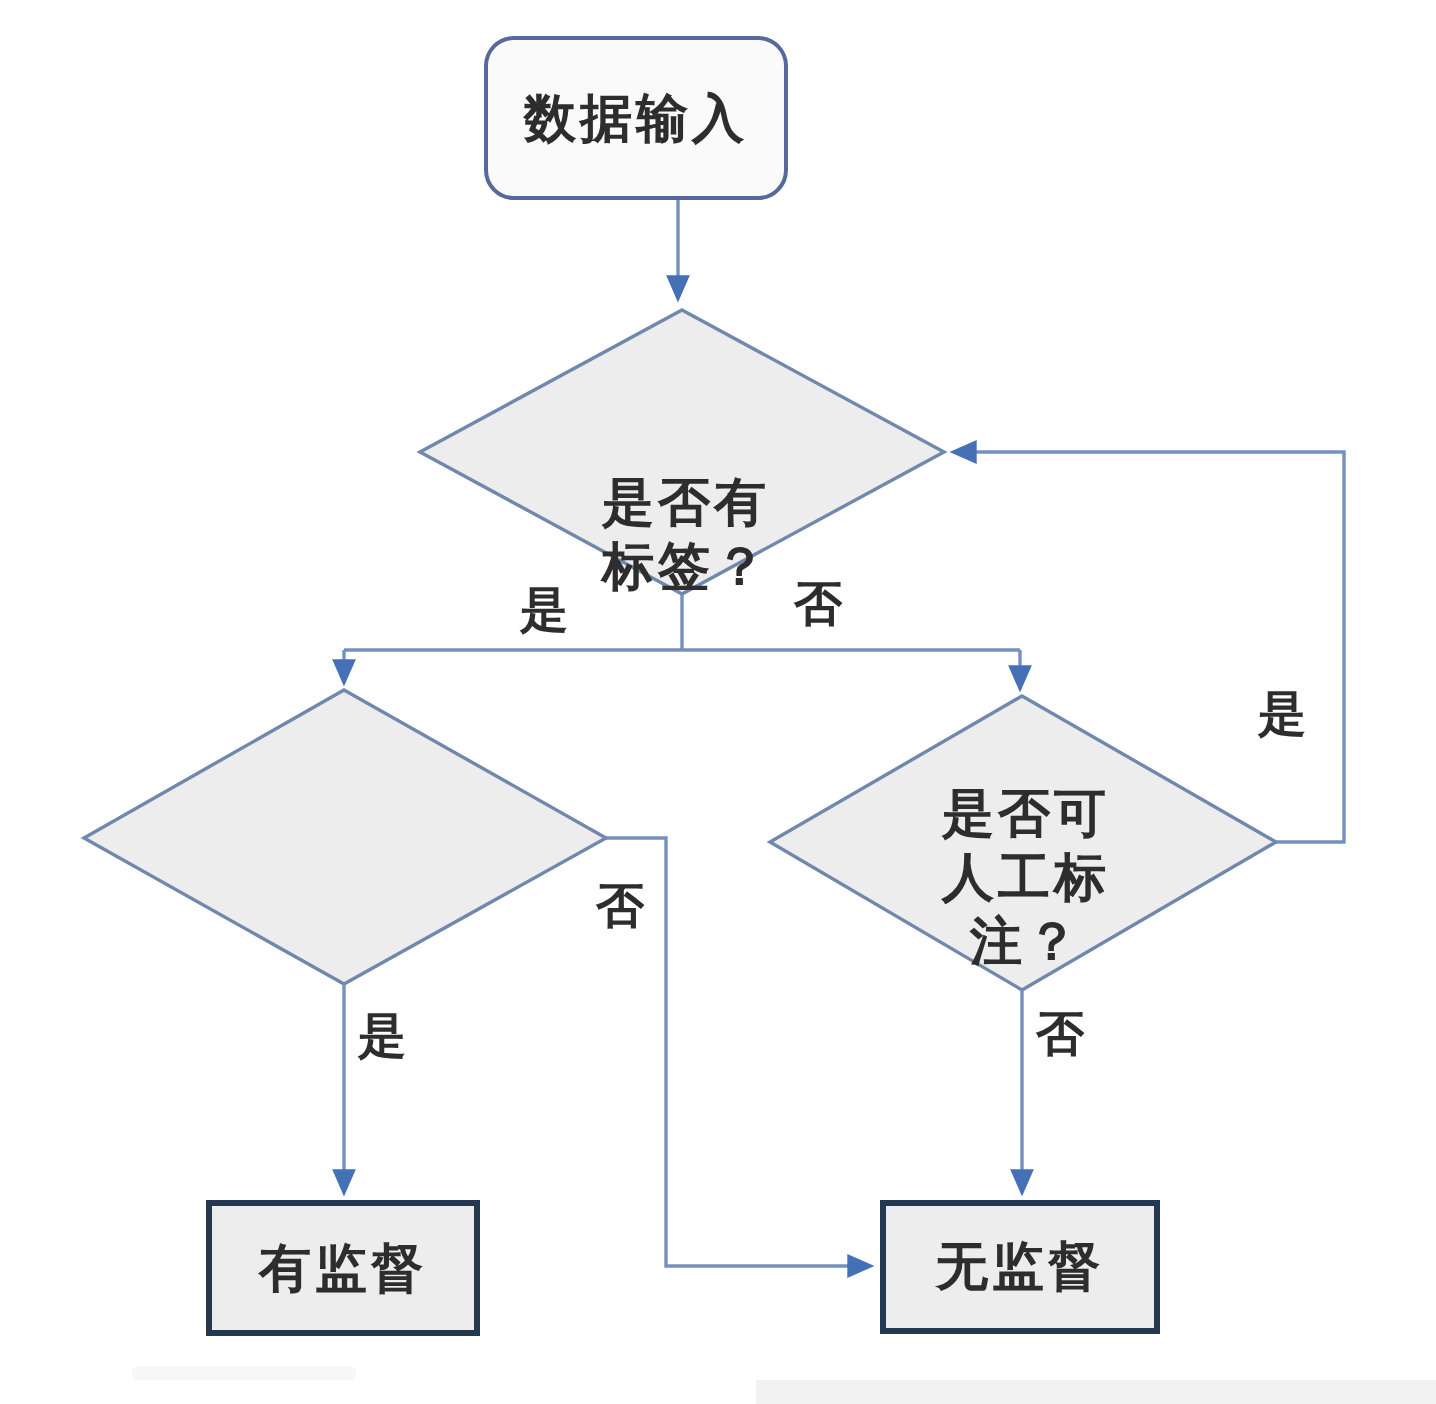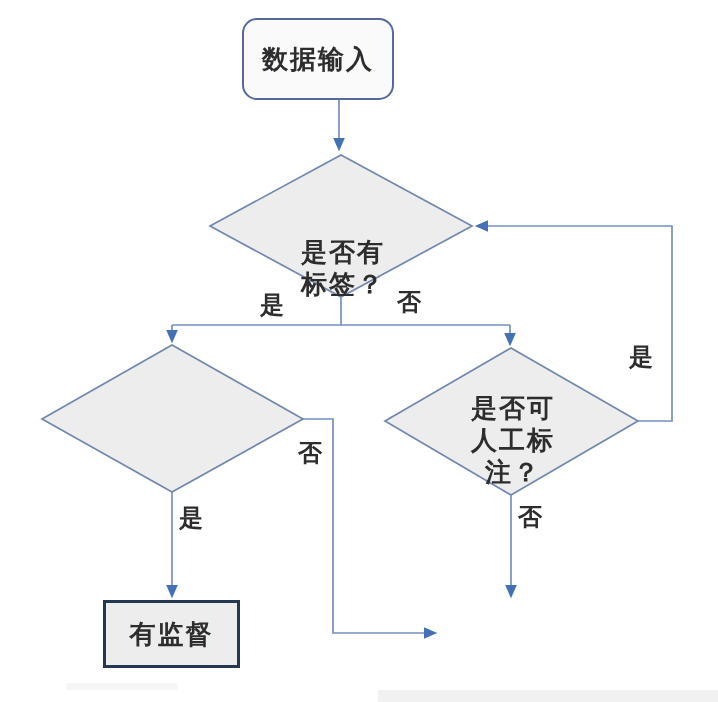--- a/index.html
+++ b/index.html
@@ -96,20 +96,23 @@
 
   <div class="diamond-label dl-1">是否有
 标签？</div>
   <div class="diamond-label dl-3">是否可
 人工标
 注？</div>
 
   <div class="node terminal-node terminal-supervised">
     <span>有监督</span>
   </div>
+  <div class="node terminal-node terminal-unsupervised">
+    <span>无监督</span>
+  </div>
 
   <span class="edge-label el-yes1">是</span>
   <span class="edge-label el-no1">否</span>
   <span class="edge-label el-yes2">是</span>
   <span class="edge-label el-no2">否</span>
   <span class="edge-label el-no3">否</span>
   <span class="edge-label el-yes3">是</span>
 
   <div class="artifact-smudge"></div>
   <div class="artifact-band"></div>

